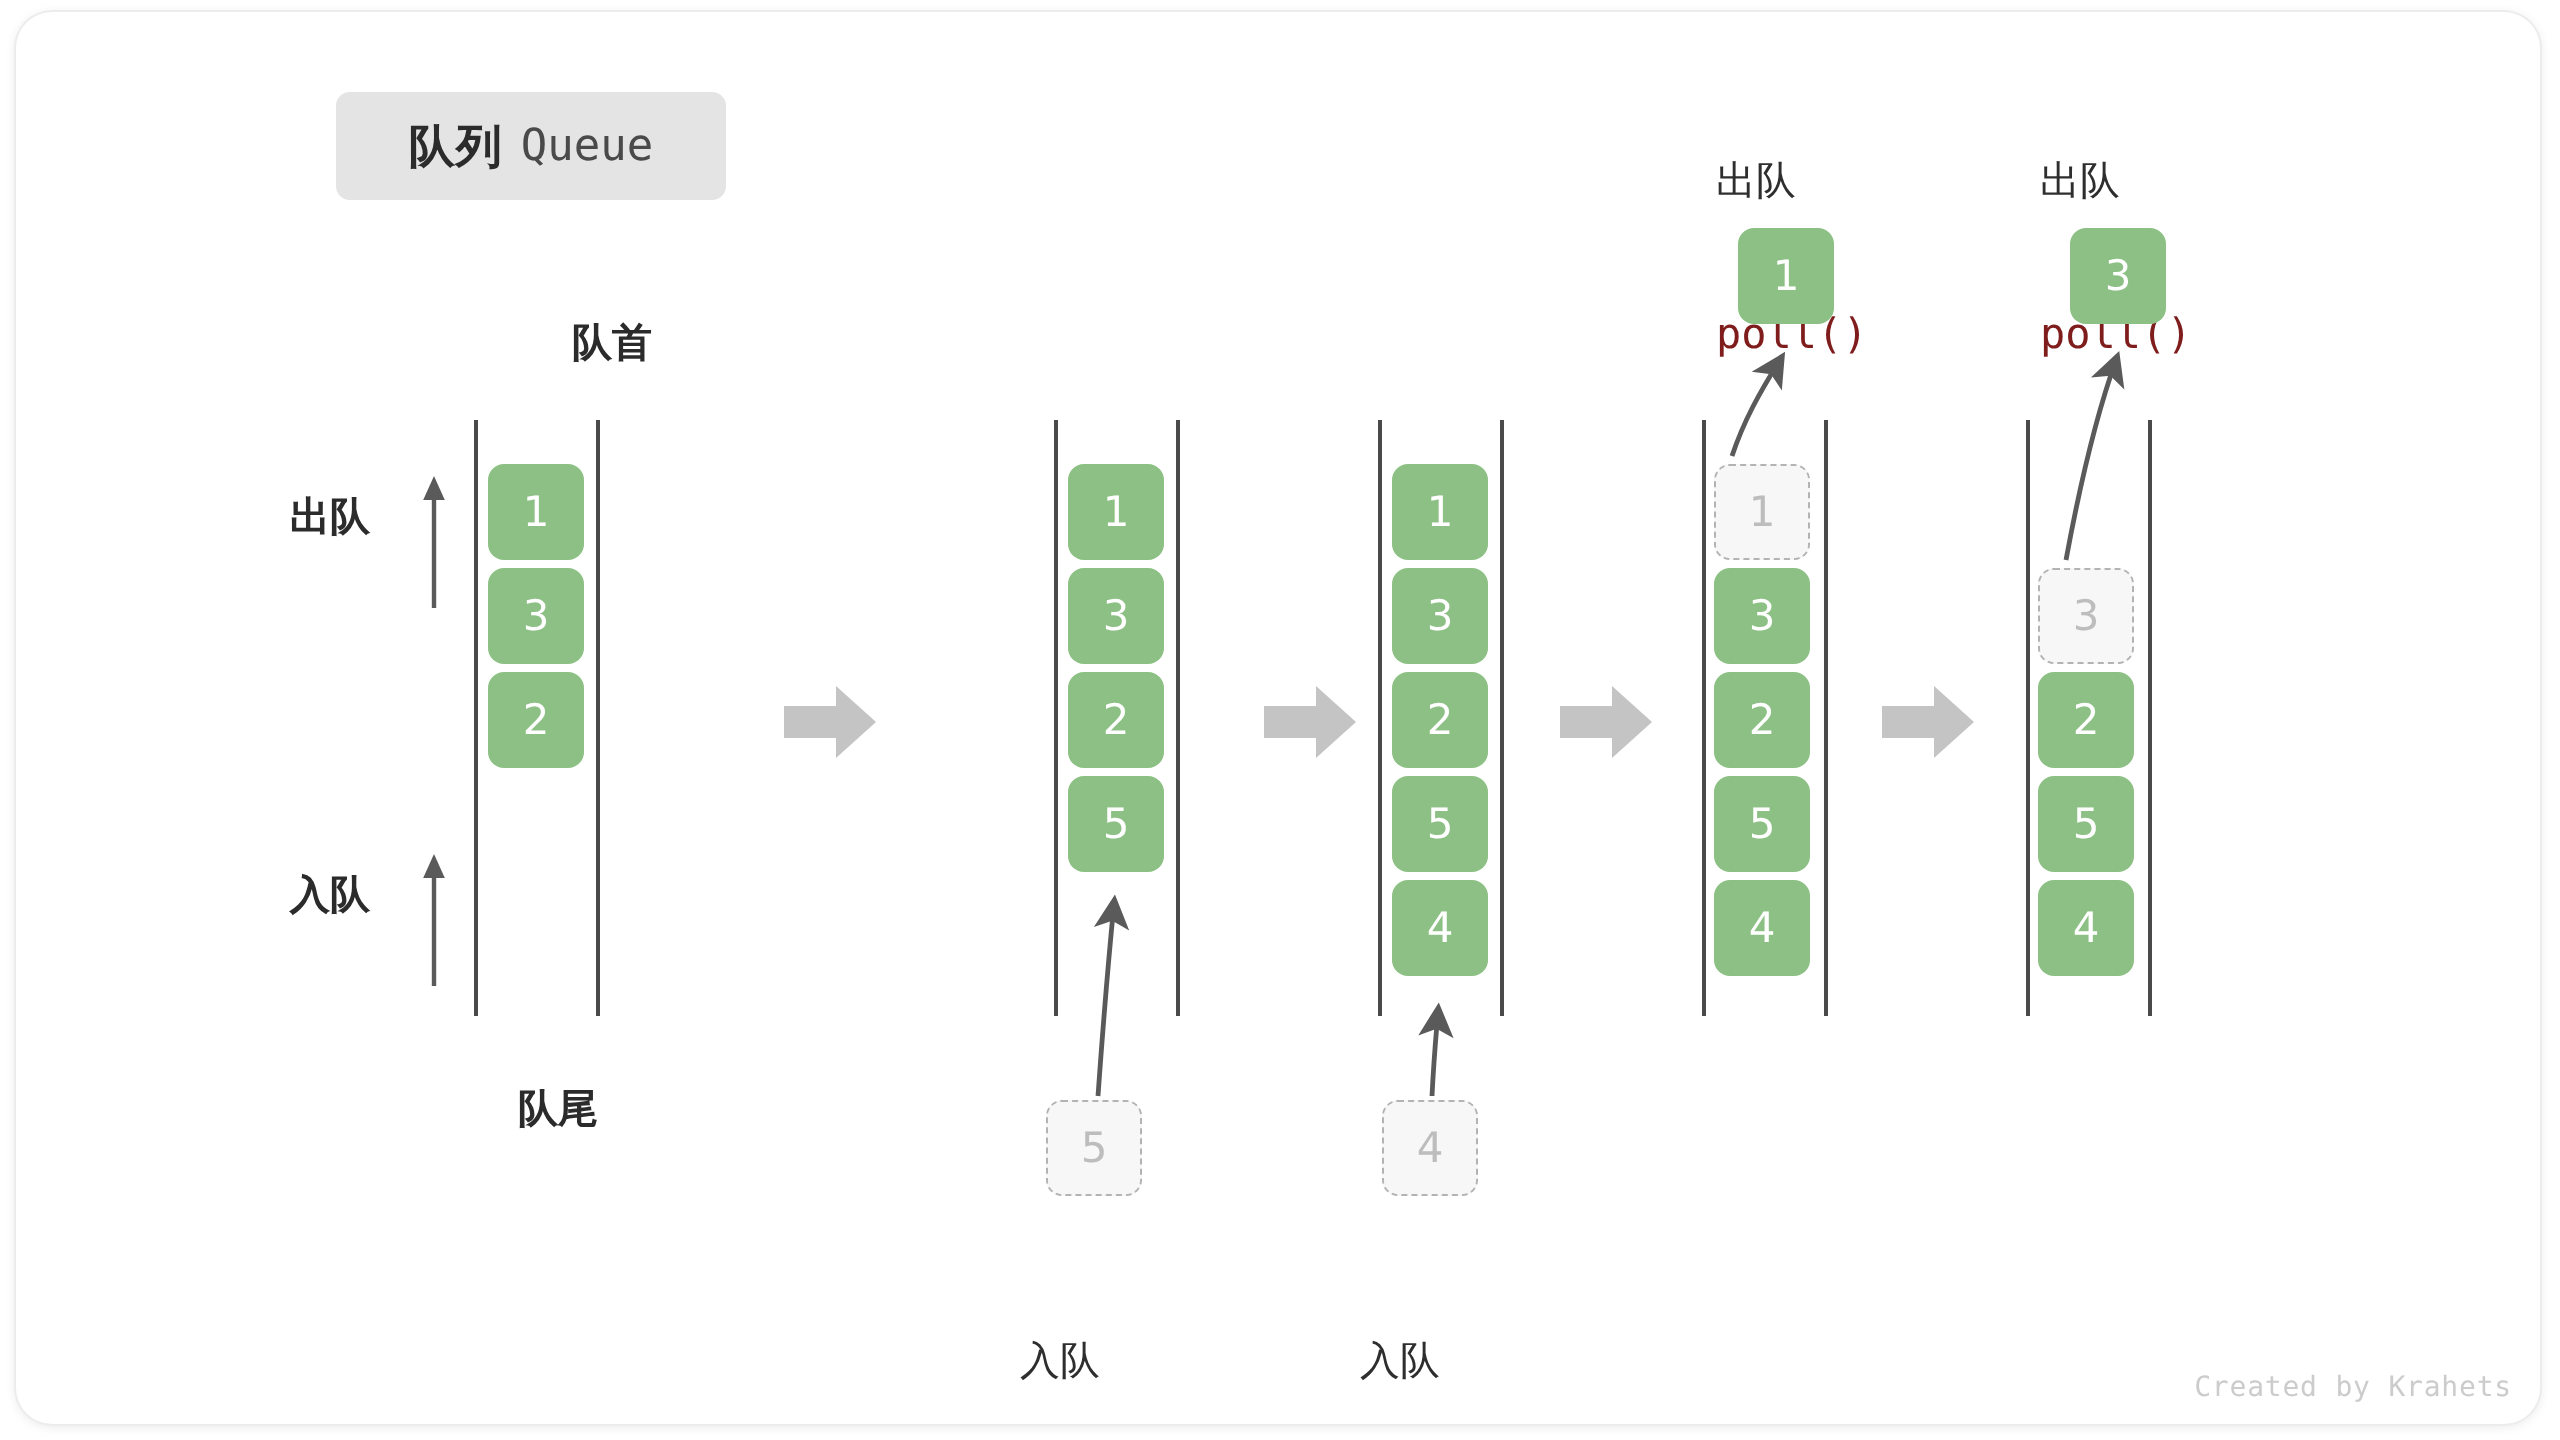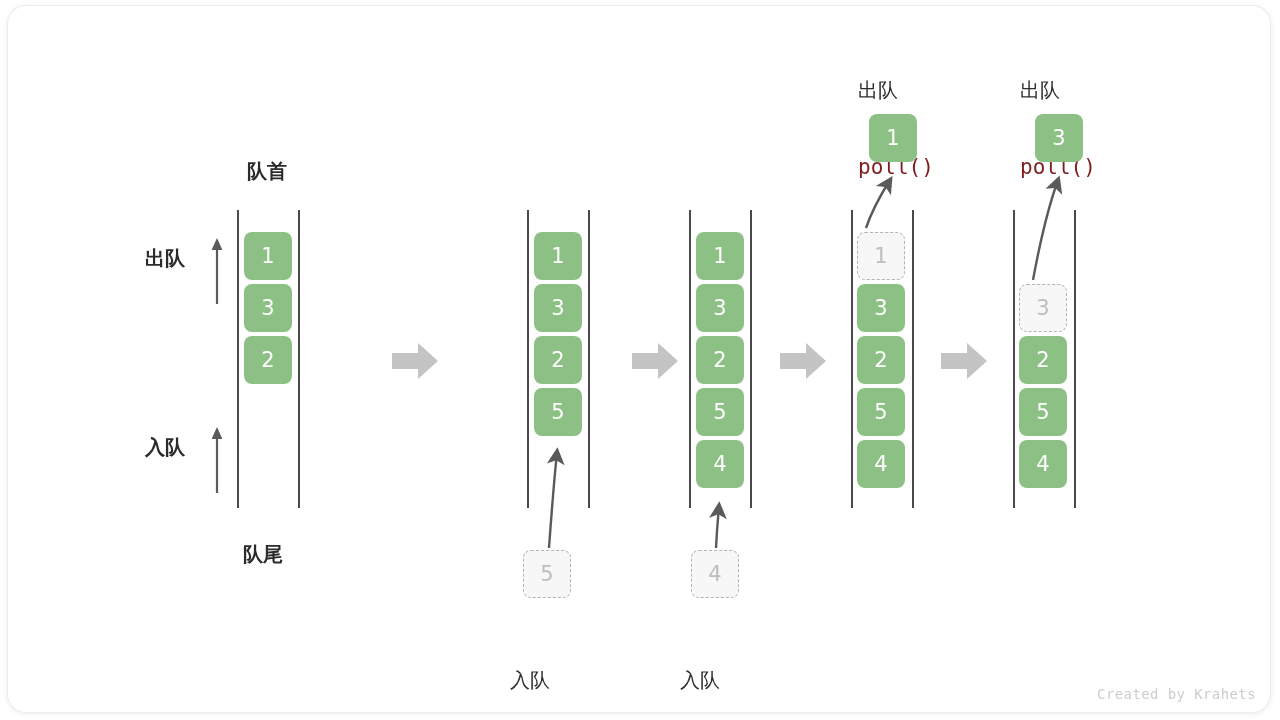--- a/index.html
+++ b/index.html
@@ -120,23 +120,27 @@
     letter-spacing: 0.4px;
   }
 </style>
 </head>
 <body>
 
 <div id="canvas">
   <div id="frame"></div>
   <div id="stage">
 
-
-    <div class="lbl head-tail" style="left:208px; top:158px; width:118px;">队首</div>
-    <div class="lbl head-tail" style="left:204px; top:541px; width:118px;">队尾</div>
+    <div class="title-badge">
+      <span class="title-cn">队列</span>
+      <span class="title-en">Queue</span>
+    </div>
+
+    <div class="lbl head-tail" style="left:208px; top:158px; width:118px;text-align:right;">队首</div>
+    <div class="lbl head-tail" style="left:220px; top:541px; width:118px;">队尾</div>
 
     <div class="lbl lbl-bold" style="left:145px; top:245px;">出队</div>
     <svg class="dir-arrow" style="left:207px; top:236px;" width="20" height="70">
       <line x1="10" y1="68" x2="10" y2="12" stroke="#5a5a5a" stroke-width="2.2"></line>
       <polygon points="10,2 4.6,14 15.4,14" fill="#5a5a5a"></polygon>
     </svg>
 
     <div class="lbl lbl-bold" style="left:145px; top:434px;">入队</div>
     <svg class="dir-arrow" style="left:207px; top:425px;" width="20" height="70">
       <line x1="10" y1="68" x2="10" y2="12" stroke="#5a5a5a" stroke-width="2.2"></line>

